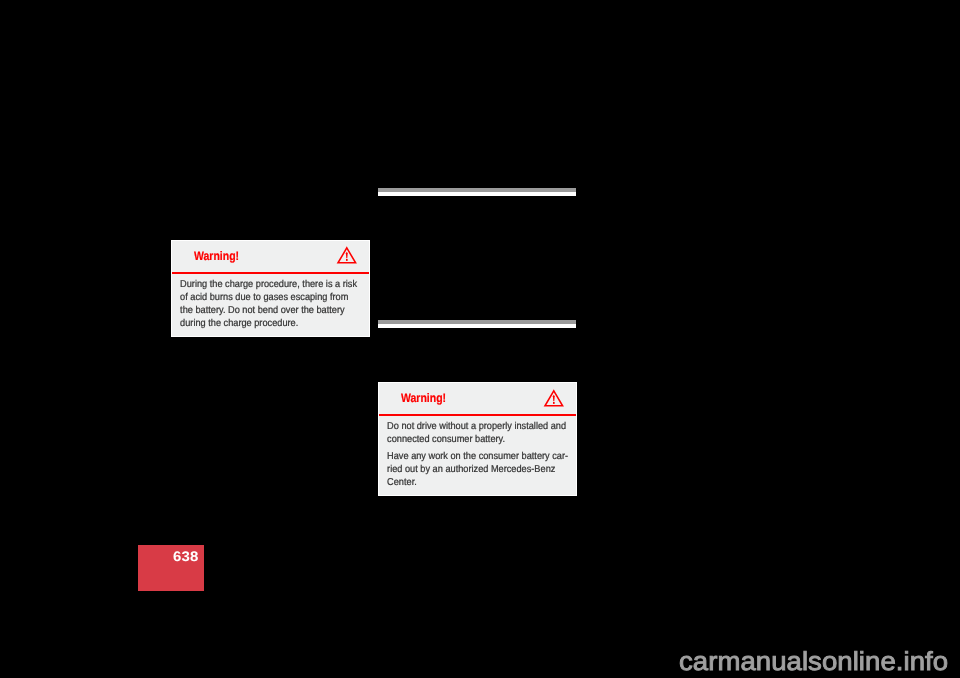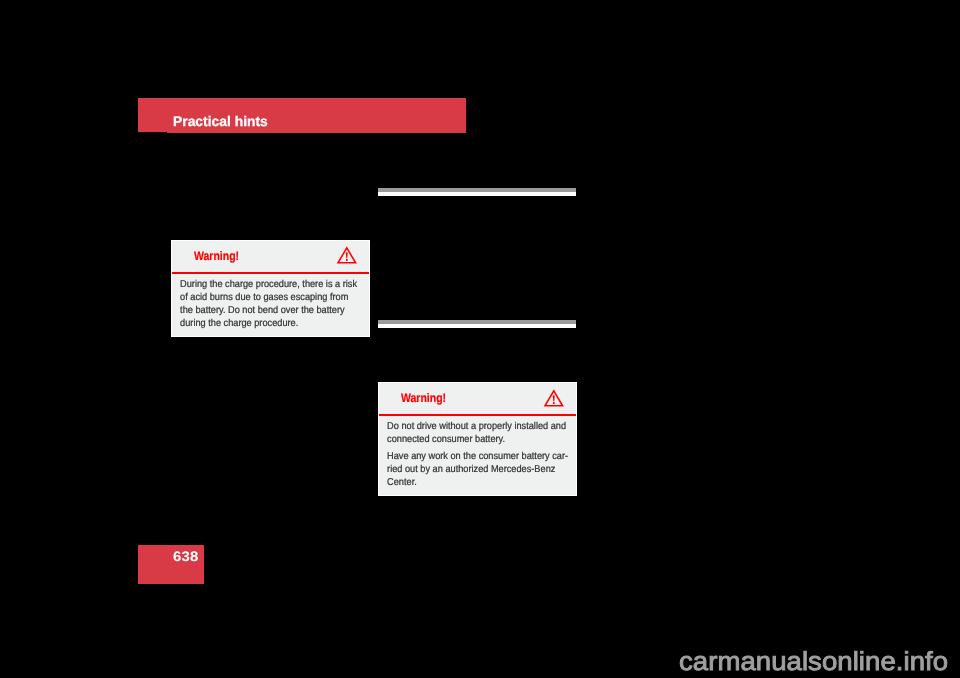--- a/index.html
+++ b/index.html
@@ -140,24 +140,20 @@
     -webkit-text-stroke: 0.9px #a0a0a0;
     transform: scaleX(1.0595) translateZ(0);
     transform-origin: 0 0;
   }
 </style>
 </head>
 <body>
 
 <div class="page">
 
-  <div class="chapter-bar">
-    <span class="chapter-bar-notch"></span>
-    <span class="chapter-bar-label">Practical hints</span>
-  </div>
 
   <div class="rule" style="left:377.9px; top:188px; width:198.2px;">
     <div class="top"></div>
       <div class="bot"></div>
   </div>
 
   <div class="warn" style="left:170.7px; top:239.8px; width:199.6px; height:97px;">
     <div class="warn-head">
       <span class="warn-title">Warning!</span>
       <svg class="warn-icon" viewBox="0 0 19.6 17.4" preserveAspectRatio="none">
@@ -198,19 +194,19 @@
         <span class="tl">connected consumer battery.</span>
       </p>
       <p>
         <span class="tl">Have any work on the consumer battery car-</span>
         <span class="tl">ried out by an authorized Mercedes-Benz</span>
         <span class="tl">Center.</span>
       </p>
     </div>
   </div>
 
-  <div class="pagenum" style="left:138px; top:544.9px; width:66.1px; height:39px;">
+  <div class="pagenum" style="left:138px; top:544.9px; width:66.1px; height:46px;">
     <span>638</span>
   </div>
 
   <div class="watermark" style="left:678.8px; top:648.3px;">carmanualsonline.info</div>
 
 </div>
 
 </body></html>

